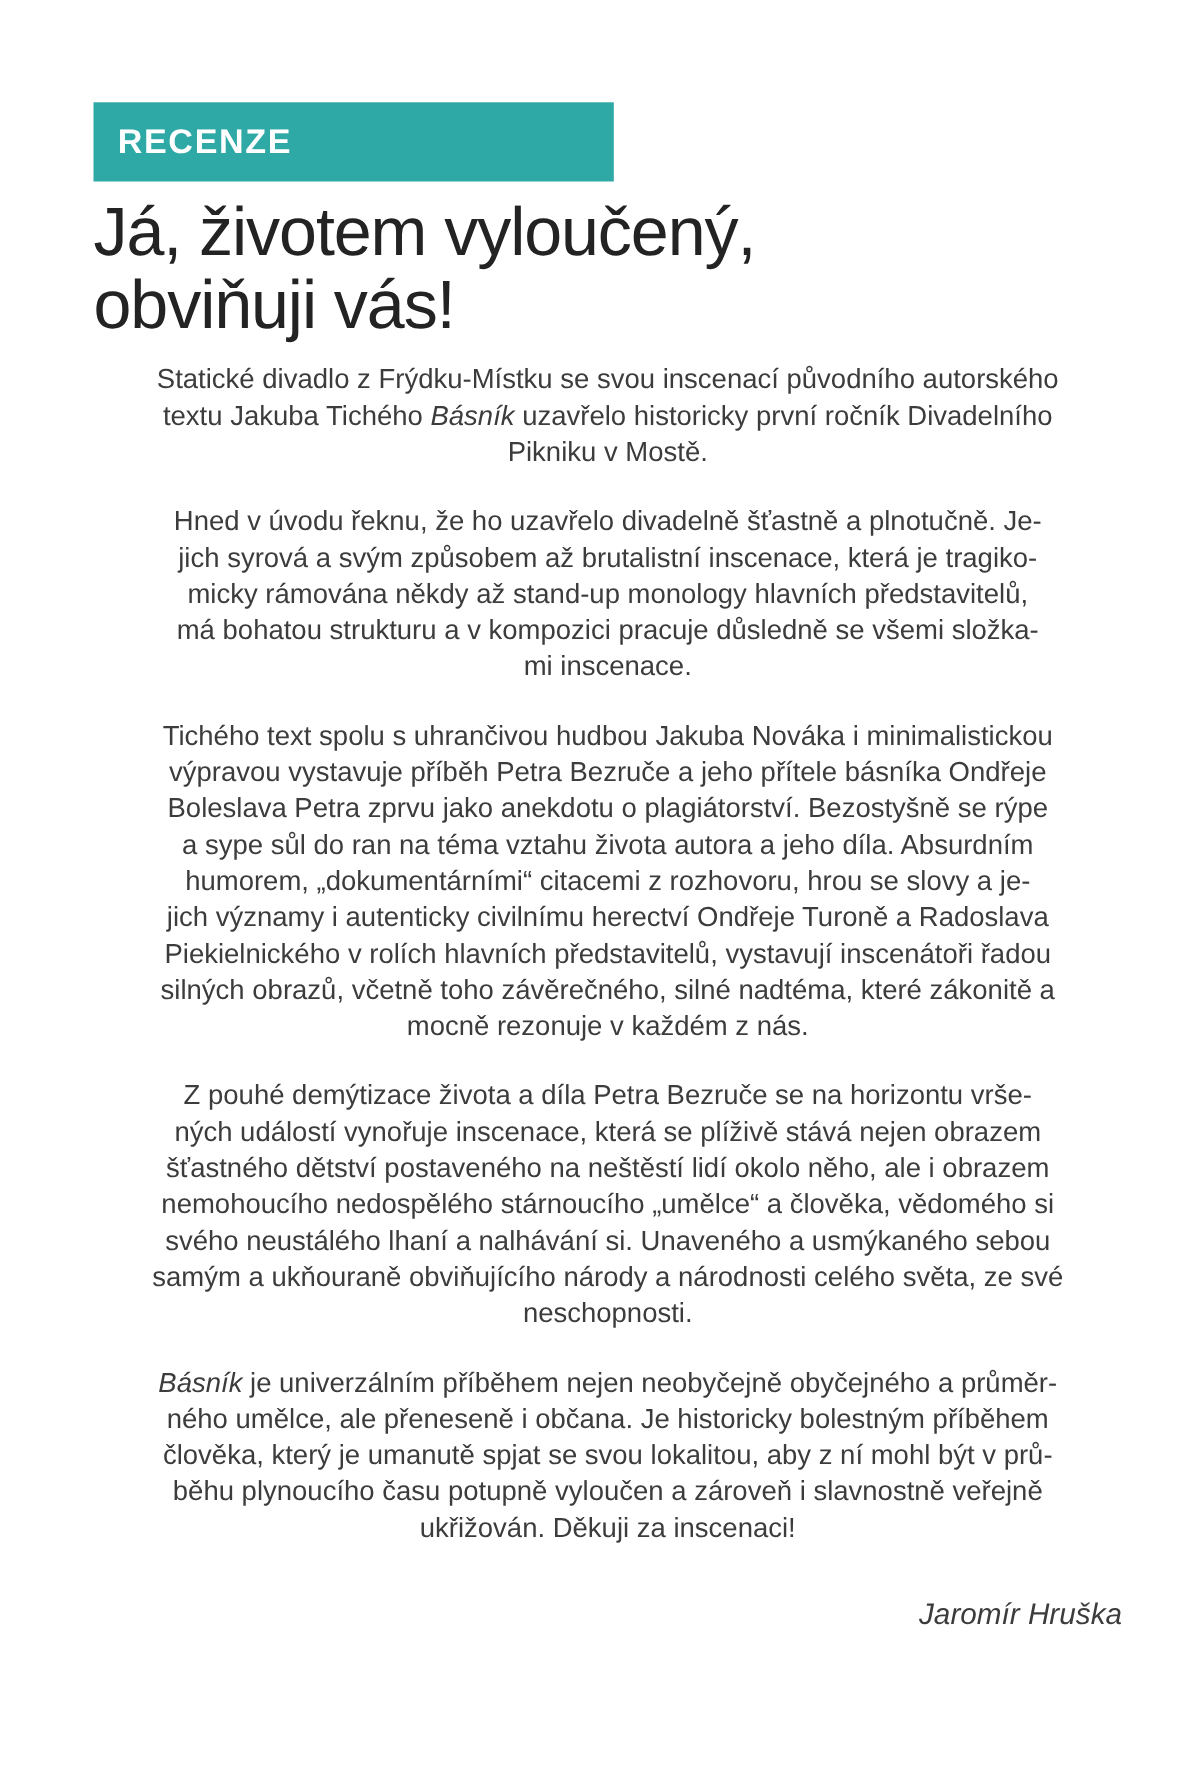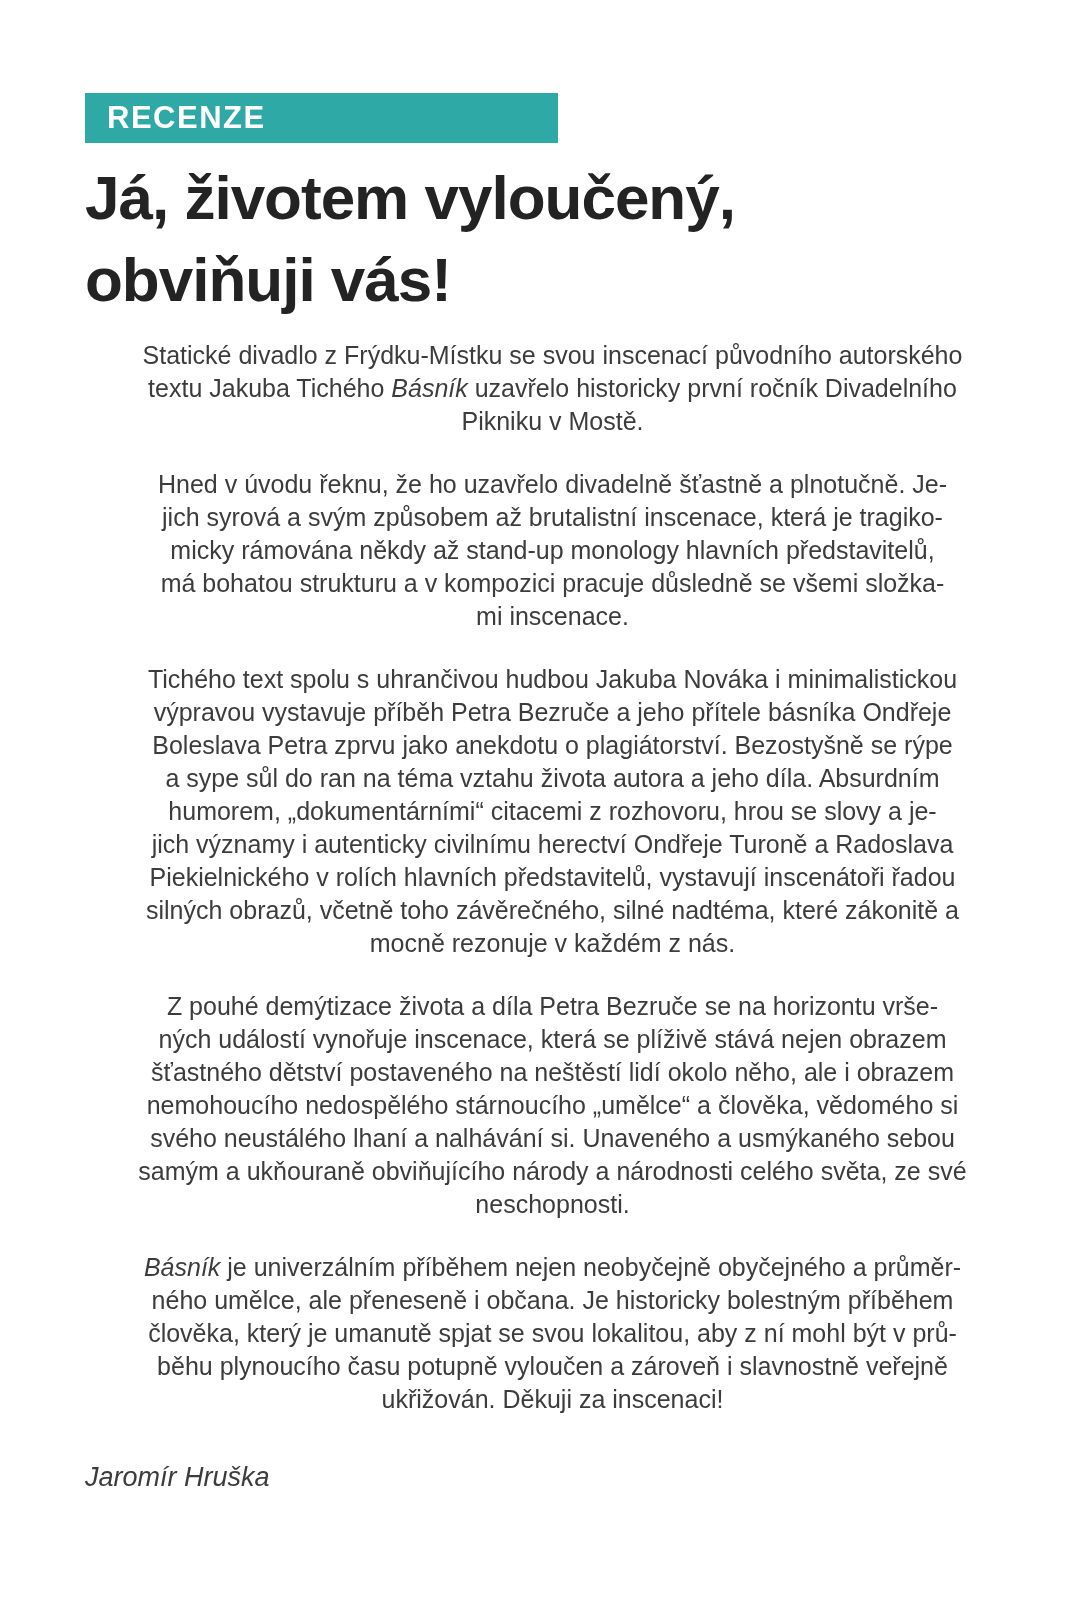--- a/index.html
+++ b/index.html
@@ -15,56 +15,56 @@
     height:1615px;
     background:#ffffff;
     font-family:"Liberation Sans", sans-serif;
     padding:93px 55px 0 85px;
     overflow:hidden;
   }
   .badge{
     display:flex;
     align-items:center;
     width:473px;
-    height:50px;
+    height:72px;
     background:var(--accent);
     padding-left:22px;
   }
   .badge-label{
     color:#ffffff;
     font-size:31px;
     font-weight:800;
     letter-spacing:1.5px;
   }
   .title{
     margin:14px 0 0 0;
     font-size:62px;
-    line-height:82px;
-    font-weight:700;
+    line-height:66px;
+    font-weight:400;
     color:var(--heading-text);
     letter-spacing:-1px;
   }
   .article{
     margin-top:18px;
   }
   .article p{
     margin:0 0 30px 0;
     font-size:25px;
     line-height:33px;
     color:var(--body-text);
     white-space:nowrap;
     text-align:center;
   }
   .article p em{
     font-style:italic;
     margin-top:44px;
   }
   .signature{
     margin-top:45px;
-    text-align:left;
+    text-align:right;
     font-size:27px;
     line-height:33px;
     font-style:italic;
     color:var(--body-text);
   }
 </style>
 </head>
 <body>
 
 <div class="page">

